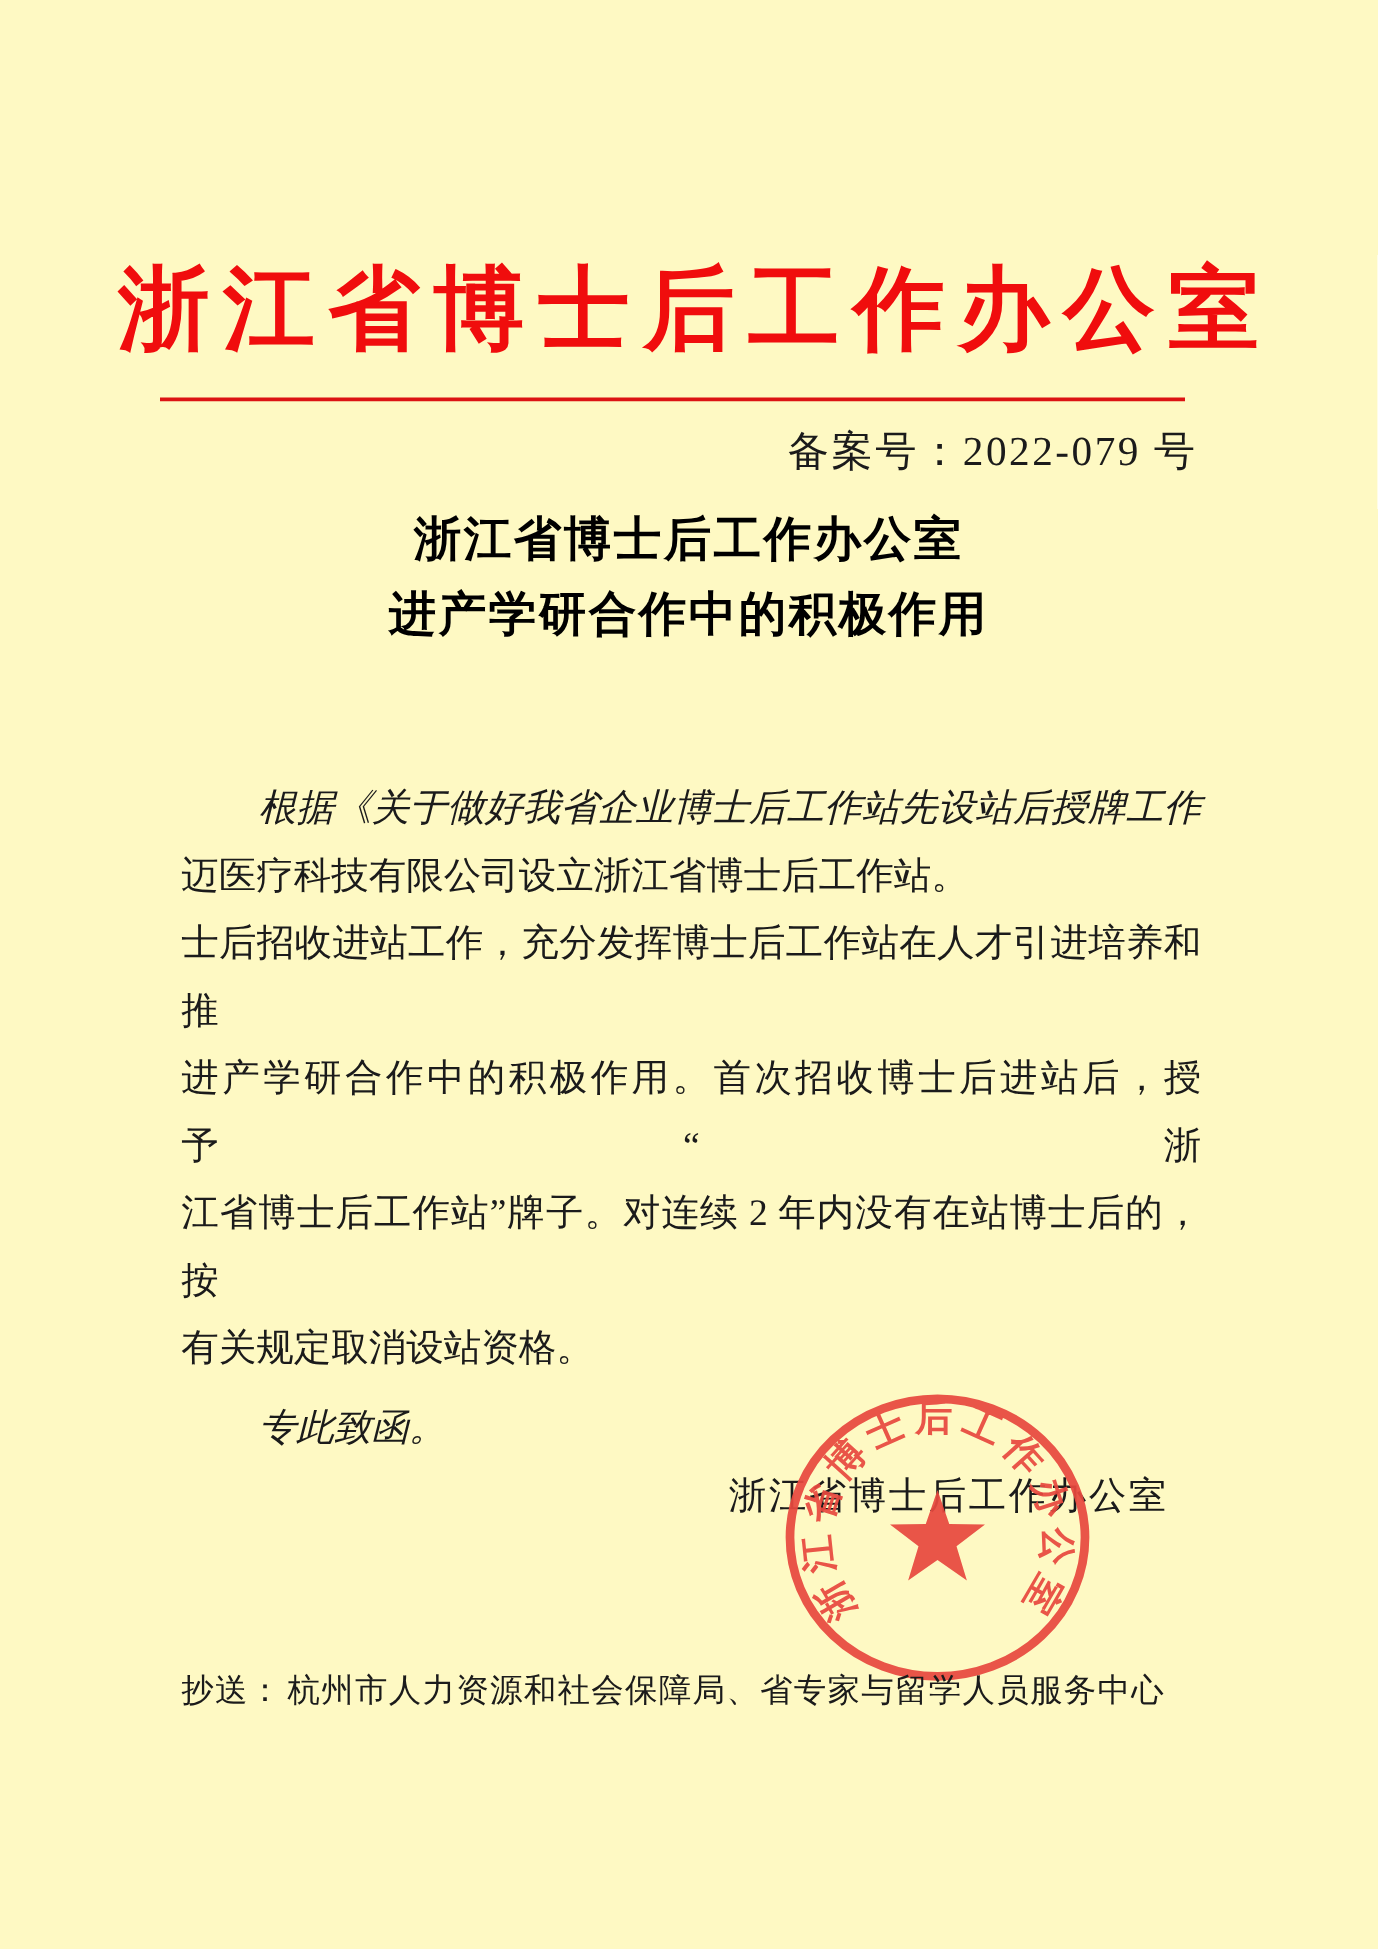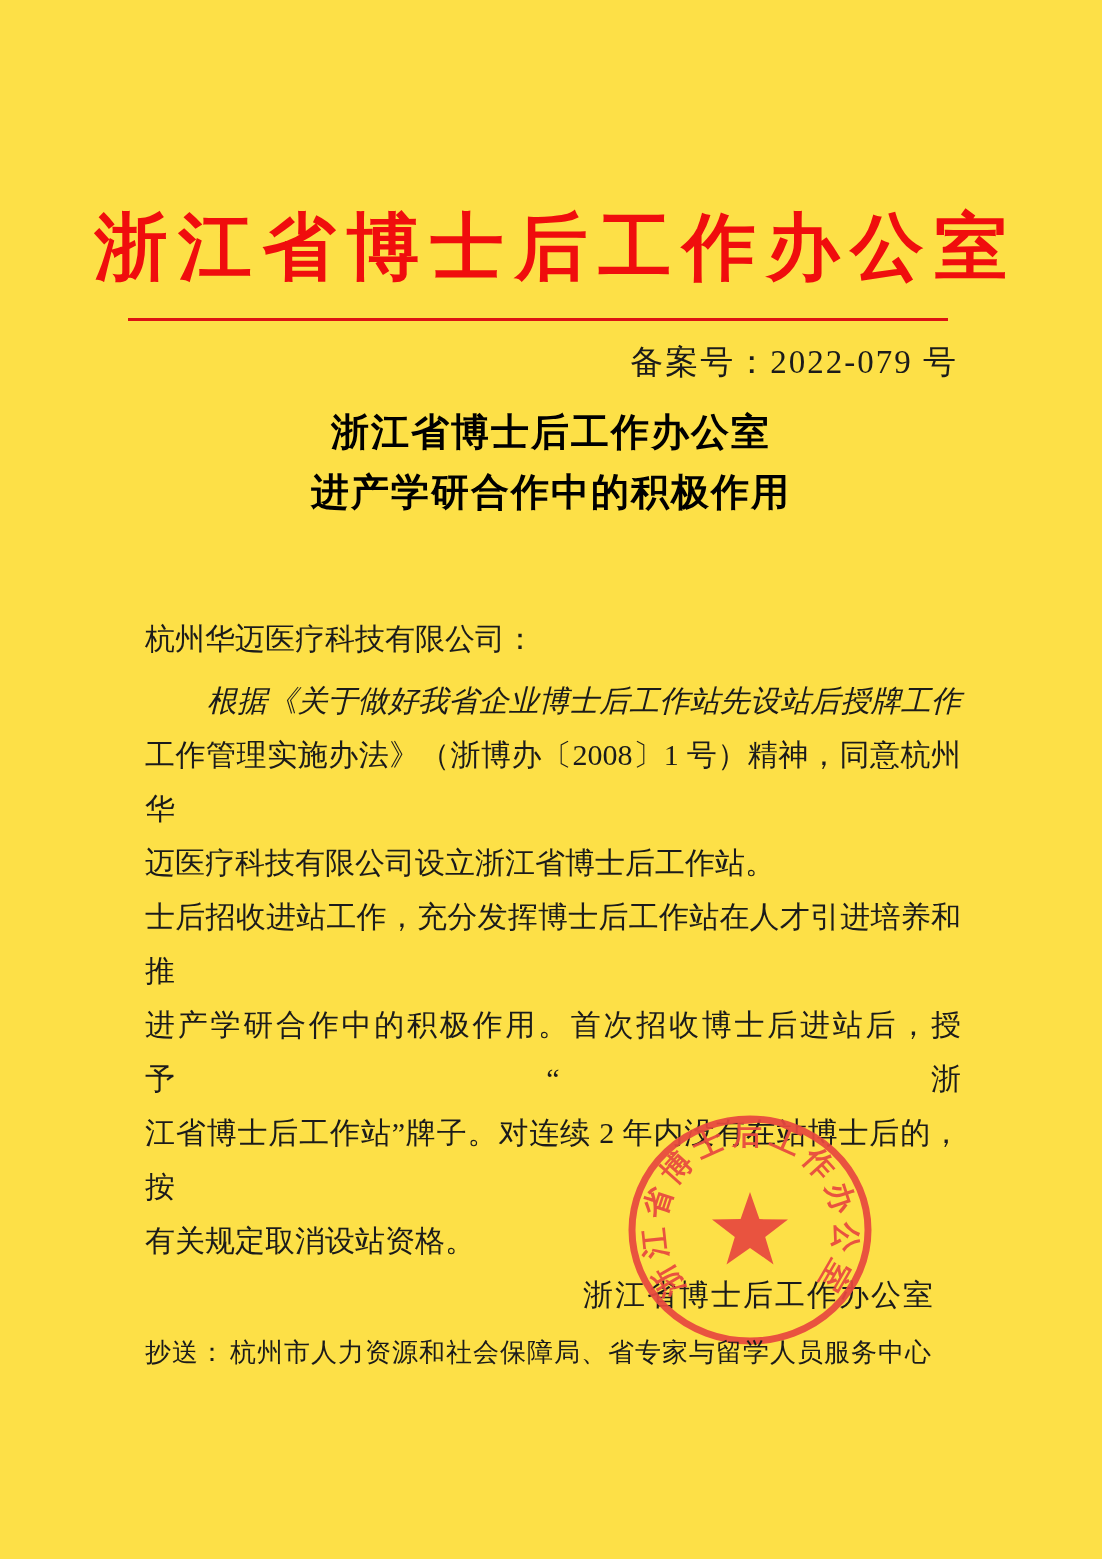--- a/index.html
+++ b/index.html
@@ -1,17 +1,17 @@
 <!DOCTYPE html>
 <html><head>
 <meta charset="utf-8">
 <style>
   html,body { margin:0; padding:0; background:#ffffff; }
   .page {
-    position:relative; width:1102px; height:1559px; background:#fde047;
+    position:relative; width:1102px; height:1559px; background:#fef9c3;
     overflow:hidden; font-family:"Liberation Serif","DejaVu Serif",serif;
   }
   .org-title {
     position:absolute; top:206px; left:0; width:100%; margin:0;
     text-align:center; font-size:73px; line-height:84px; font-weight:bold;
     color:#f00d0d; letter-spacing:11px; text-indent:11px; white-space:nowrap;
   }
   .rule {
     position:absolute; top:318px; left:128px; width:820px; height:3px;
     background:#dc1313;
@@ -56,28 +56,27 @@
   <div class="rule"></div>
 
   <div class="record-no">备案号：2022-079 号</div>
 
   <div class="doc-title">
     <div>浙江省博士后工作办公室</div>
     <div>进产学研合作中的积极作用</div>
   </div>
 
   <div class="body-block">
-    <div class="bline">杭州华迈医疗科技有限公司：</div>
     <div class="bline just ind p-start">根据《关于做好我省企业博士后工作站先设站后授牌工作</div>
-    <div class="bline just">工作管理实施办法》（浙博办〔2008〕1 号）精神，同意杭州华</div>
     <div class="bline">迈医疗科技有限公司设立浙江省博士后工作站。</div>
     <div class="bline just">士后招收进站工作，充分发挥博士后工作站在人才引进培养和推</div>
     <div class="bline just">进产学研合作中的积极作用。首次招收博士后进站后，授予“浙</div>
     <div class="bline just">江省博士后工作站”牌子。对连续 2 年内没有在站博士后的，按</div>
     <div class="bline">有关规定取消设站资格。</div>
+    <div class="bline ind closing">专此致函。</div>
     <div class="bline signature">浙江省博士后工作办公室</div>
   </div>
 
   <svg class="seal" viewBox="0 0 256 246" xmlns="http://www.w3.org/2000/svg">
     <defs>
       <path id="sealTextArc" d="M 67.2 182.8 A 86 86 0 1 1 188.8 182.8" fill="none"></path>
     </defs>
     <ellipse cx="128" cy="122" rx="118" ry="111" fill="none" stroke="#e8493f" stroke-width="7"></ellipse>
     <text font-size="30" fill="#e8493f" letter-spacing="6" font-family="Liberation Serif, DejaVu Serif, serif" font-weight="bold">
       <textPath href="#sealTextArc" startOffset="50%" text-anchor="middle">浙江省博士后工作办公室</textPath>

